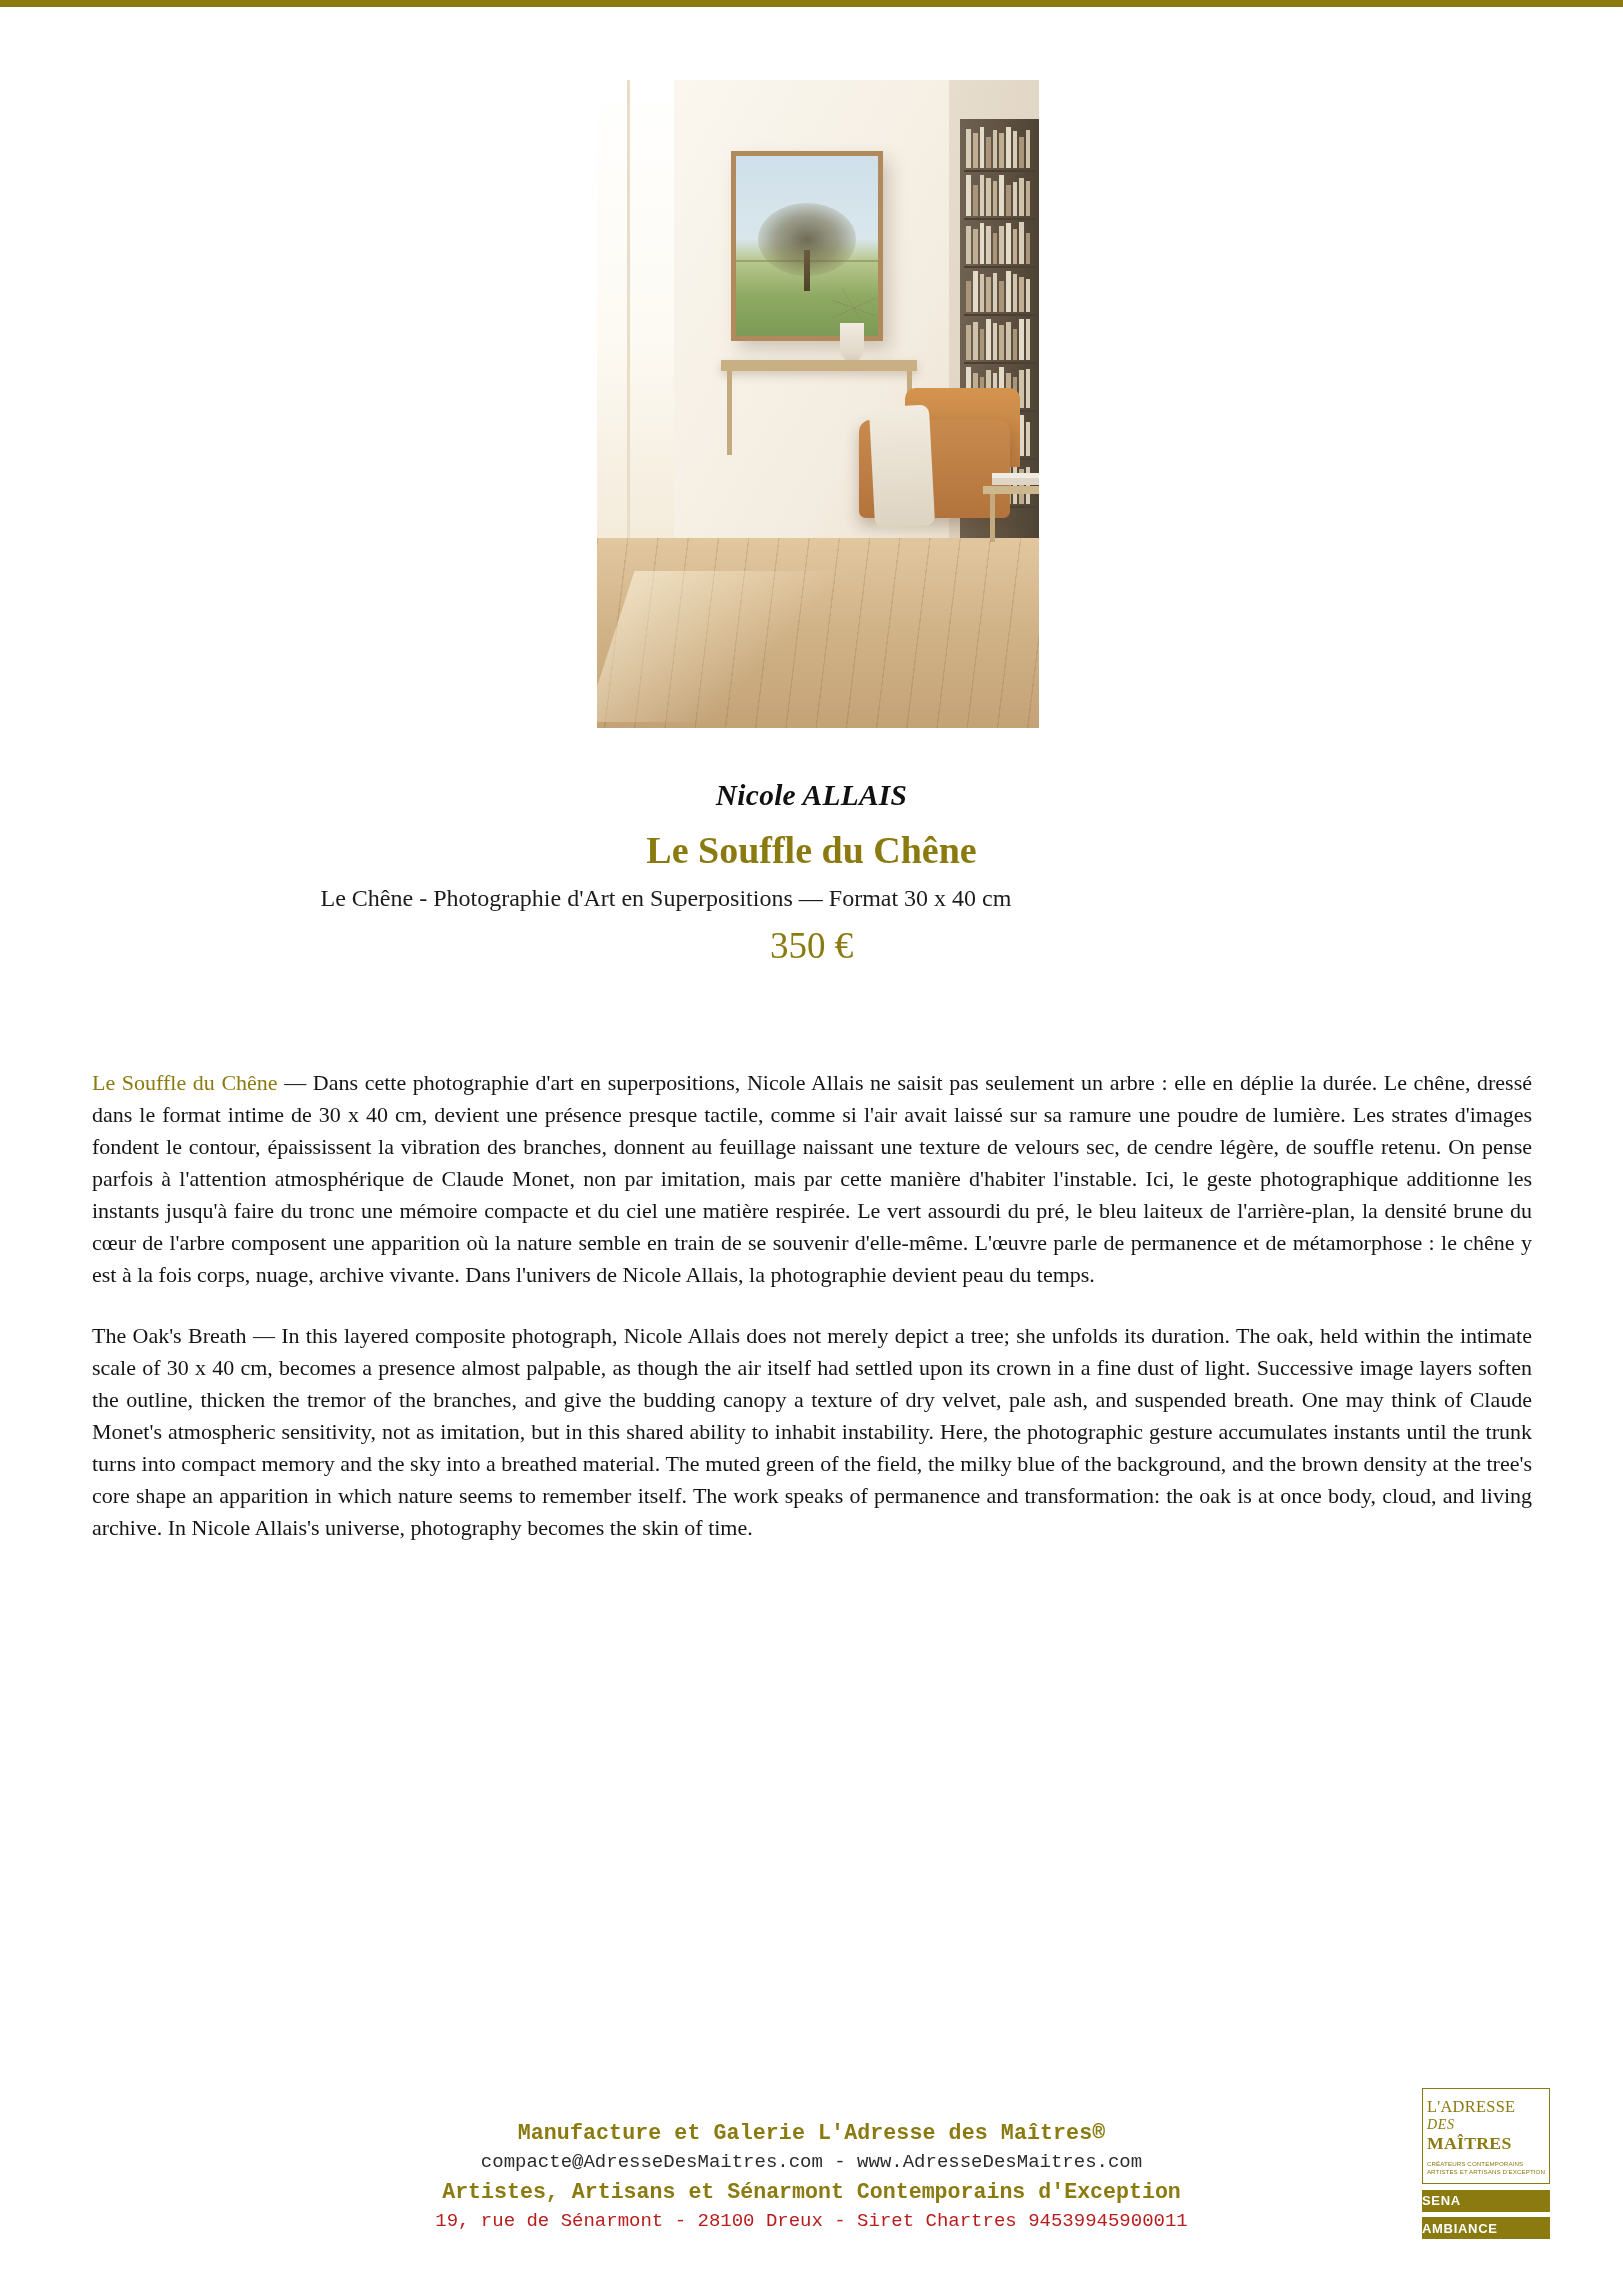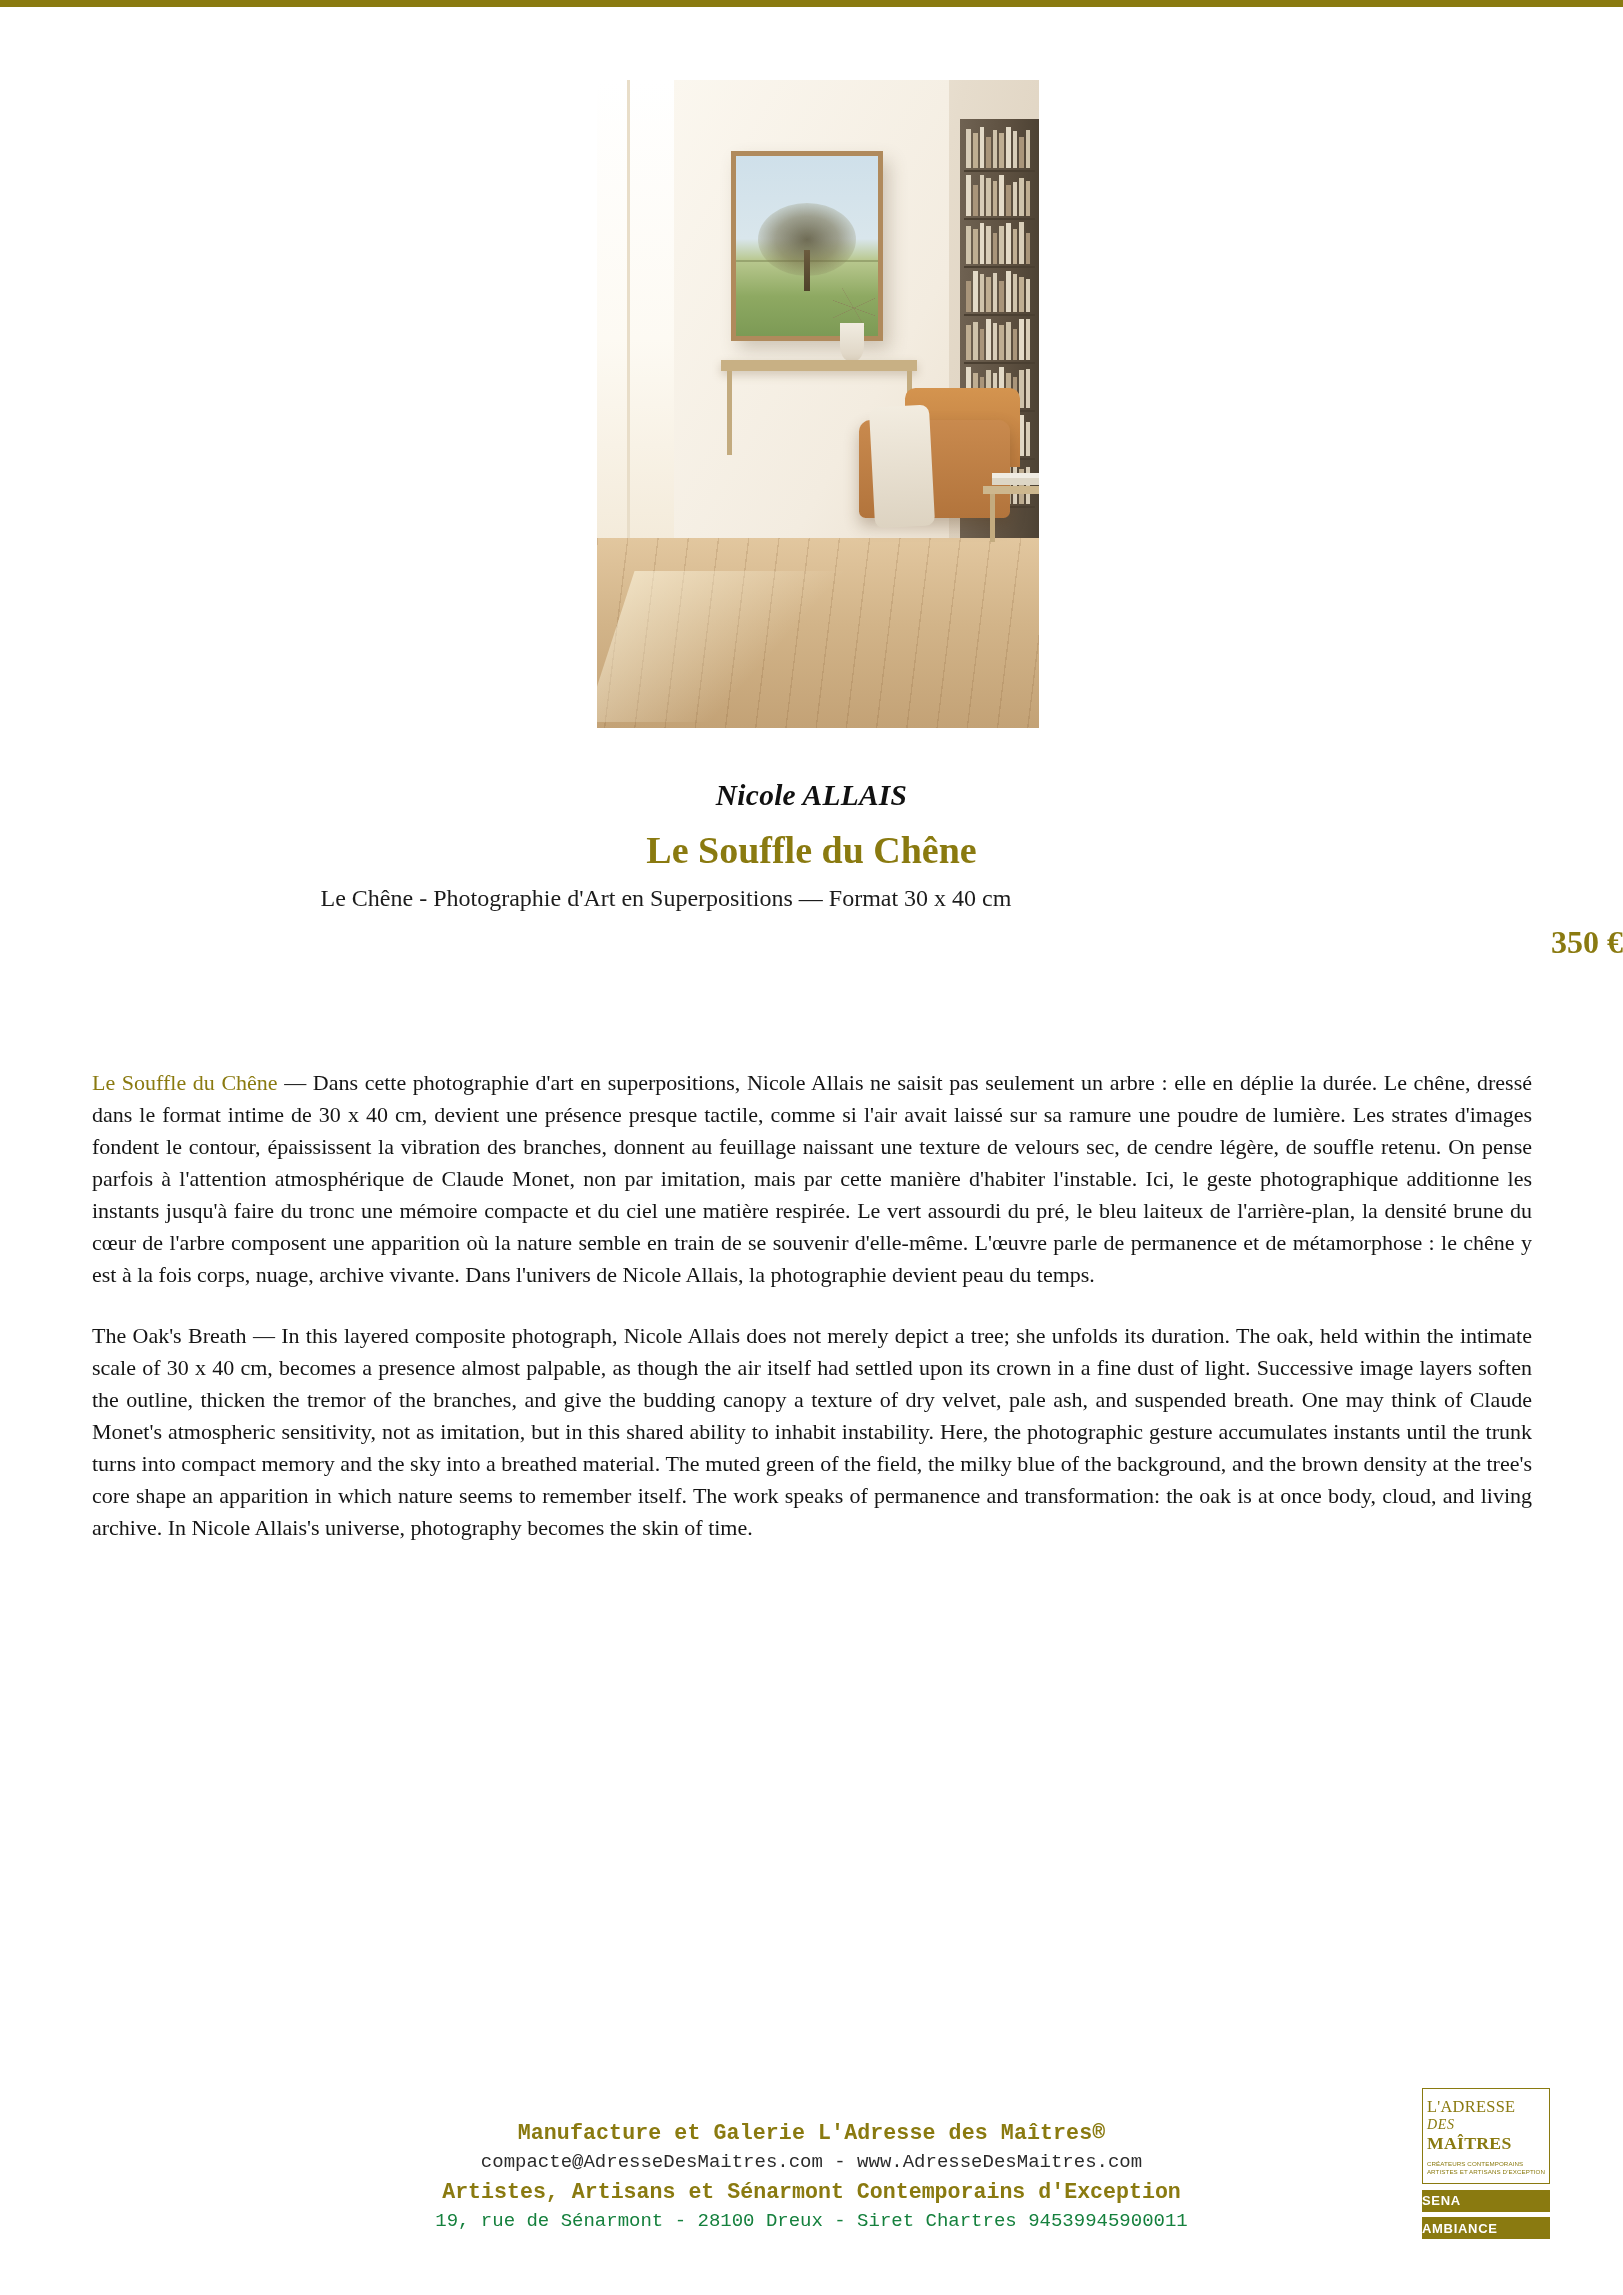--- a/index.html
+++ b/index.html
@@ -231,23 +231,23 @@
   .subtitle {
     position: absolute;
     top: 885px; left: 0; width: 1332px;
     text-align: center;
     font-size: 24px;
     color: #1c1c1c;
   }
   .price {
     position: absolute;
     top: 924px; left: 0; width: 1623px;
-    text-align: right;
-    font-size: 32px;
-    font-weight: bold;
+    text-align: center;
+    font-size: 37px;
+    font-weight: normal;
     color: #8a7a10;
   }
 
   
   .body-col {
     position: absolute;
     top: 1067px;
     left: 92px;
     width: 1440px;
   }
@@ -267,21 +267,21 @@
     left: 0; bottom: 63px; width: 1623px;
     text-align: center;
     font-family: Liberation Mono, monospace;
   }
   .f-line1 {
     font-size: 21.6px; font-weight: bold; color: #8a7a10; letter-spacing: 0.1px;
     margin-bottom: 6.5px;
   }
   .f-line2 { font-size: 19px; color: #2b2b2b; margin-bottom: 6.5px; }
   .f-line3 { font-size: 21.6px; font-weight: bold; color: #8a7a10; margin-bottom: 6.5px; }
-  .f-line4 { font-size: 19px; color: #15803d; }
+  .f-line4 { font-size: 19px; color: #b91c1c; }
 
   
   .logo-block {
     position: absolute;
     right: 73px;
     bottom: 56px;
     width: 128px;
     text-align: left;
     font-family: "Liberation Serif", serif;
   }

